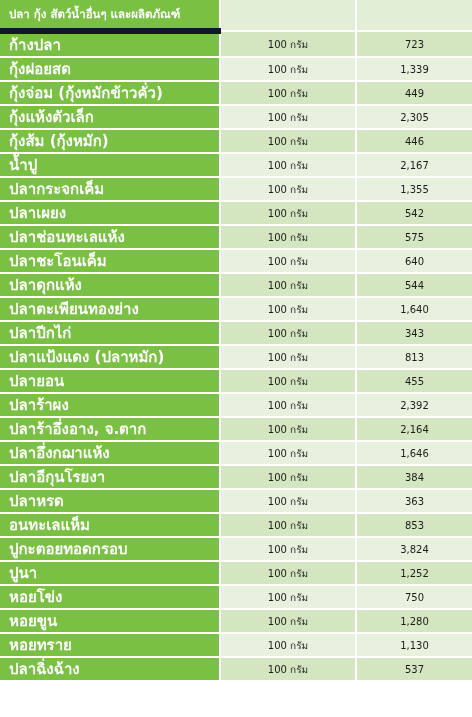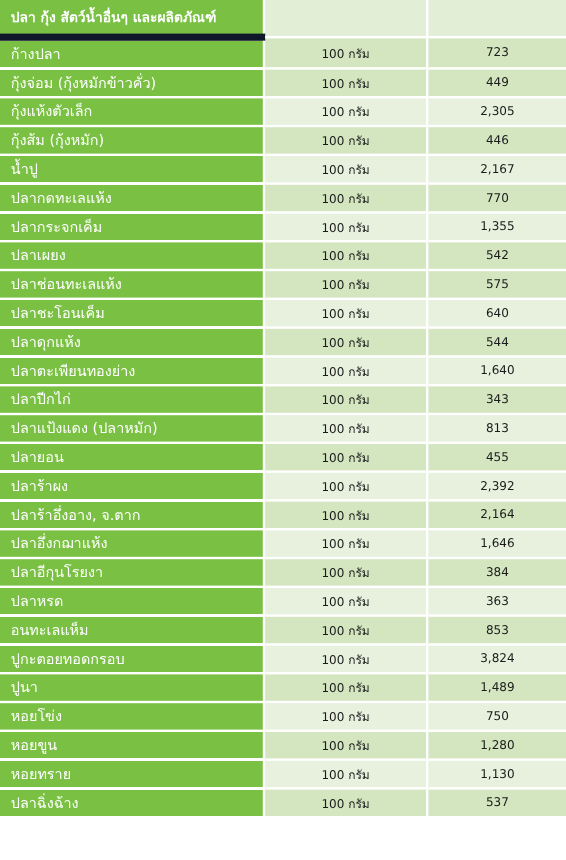--- a/index.html
+++ b/index.html
@@ -43,22 +43,22 @@
   tr.header-row td.cell-unit,
   tr.header-row td.cell-value {
     background: #e3eed7;
     border-bottom: 2px solid #ffffff;
     border-left: 2px solid #ffffff;
   }
 
   td.cell-name {
     background: #7ac143;
     color: #ffffff;
-    font-size: 12px;
-    font-weight: 400;
+    font-size: 15px;
+    font-weight: 700;
     padding: 3px 0 3px 9px;
     line-height: 12px;
     border-bottom: 2px solid #ffffff;
     white-space: nowrap;
     overflow: hidden;
     height: 16px;
     vertical-align: middle;
   }
   td.cell-unit, td.cell-value {
     color: #1b1b1b;
@@ -87,45 +87,45 @@
       <tr class="header-row">
         <td class="cell-name">ปลา กุ้ง สัตว์น้ำอื่นๆ และผลิตภัณฑ์</td>
         <td class="cell-unit"></td>
         <td class="cell-value"></td>
       </tr>
     <tr class="table-row shade-a">
           <td class="cell-name">ก้างปลา</td>
           <td class="cell-unit">100 กรัม</td>
           <td class="cell-value">723</td>
         </tr>
+        <tr class="table-row shade-b">
+          <td class="cell-name">กุ้งฝอยสด</td>
+          <td class="cell-unit">100 กรัม</td>
+          <td class="cell-value">1,339</td>
+        </tr>
         <tr class="table-row shade-a">
           <td class="cell-name">กุ้งจ่อม (กุ้งหมักข้าวคั่ว)</td>
           <td class="cell-unit">100 กรัม</td>
           <td class="cell-value">449</td>
         </tr>
         <tr class="table-row shade-b">
           <td class="cell-name">กุ้งแห้งตัวเล็ก</td>
           <td class="cell-unit">100 กรัม</td>
           <td class="cell-value">2,305</td>
         </tr>
         <tr class="table-row shade-a">
           <td class="cell-name">กุ้งส้ม (กุ้งหมัก)</td>
           <td class="cell-unit">100 กรัม</td>
           <td class="cell-value">446</td>
         </tr>
         <tr class="table-row shade-b">
           <td class="cell-name">น้ำปู</td>
           <td class="cell-unit">100 กรัม</td>
           <td class="cell-value">2,167</td>
         </tr>
-        <tr class="table-row shade-a">
-          <td class="cell-name">ปลากดทะเลแห้ง</td>
-          <td class="cell-unit">100 กรัม</td>
-          <td class="cell-value">770</td>
-        </tr>
         <tr class="table-row shade-b">
           <td class="cell-name">ปลากระจกเค็ม</td>
           <td class="cell-unit">100 กรัม</td>
           <td class="cell-value">1,355</td>
         </tr>
         <tr class="table-row shade-a">
           <td class="cell-name">ปลาเผยง</td>
           <td class="cell-unit">100 กรัม</td>
           <td class="cell-value">542</td>
         </tr>
@@ -195,21 +195,21 @@
           <td class="cell-value">853</td>
         </tr>
         <tr class="table-row shade-b">
           <td class="cell-name">ปูกะตอยทอดกรอบ</td>
           <td class="cell-unit">100 กรัม</td>
           <td class="cell-value">3,824</td>
         </tr>
         <tr class="table-row shade-a">
           <td class="cell-name">ปูนา</td>
           <td class="cell-unit">100 กรัม</td>
-          <td class="cell-value">1,489</td>
+          <td class="cell-value">1,252</td>
         </tr>
         <tr class="table-row shade-b">
           <td class="cell-name">หอยโข่ง</td>
           <td class="cell-unit">100 กรัม</td>
           <td class="cell-value">750</td>
         </tr>
         <tr class="table-row shade-a">
           <td class="cell-name">หอยขูน</td>
           <td class="cell-unit">100 กรัม</td>
           <td class="cell-value">1,280</td>

